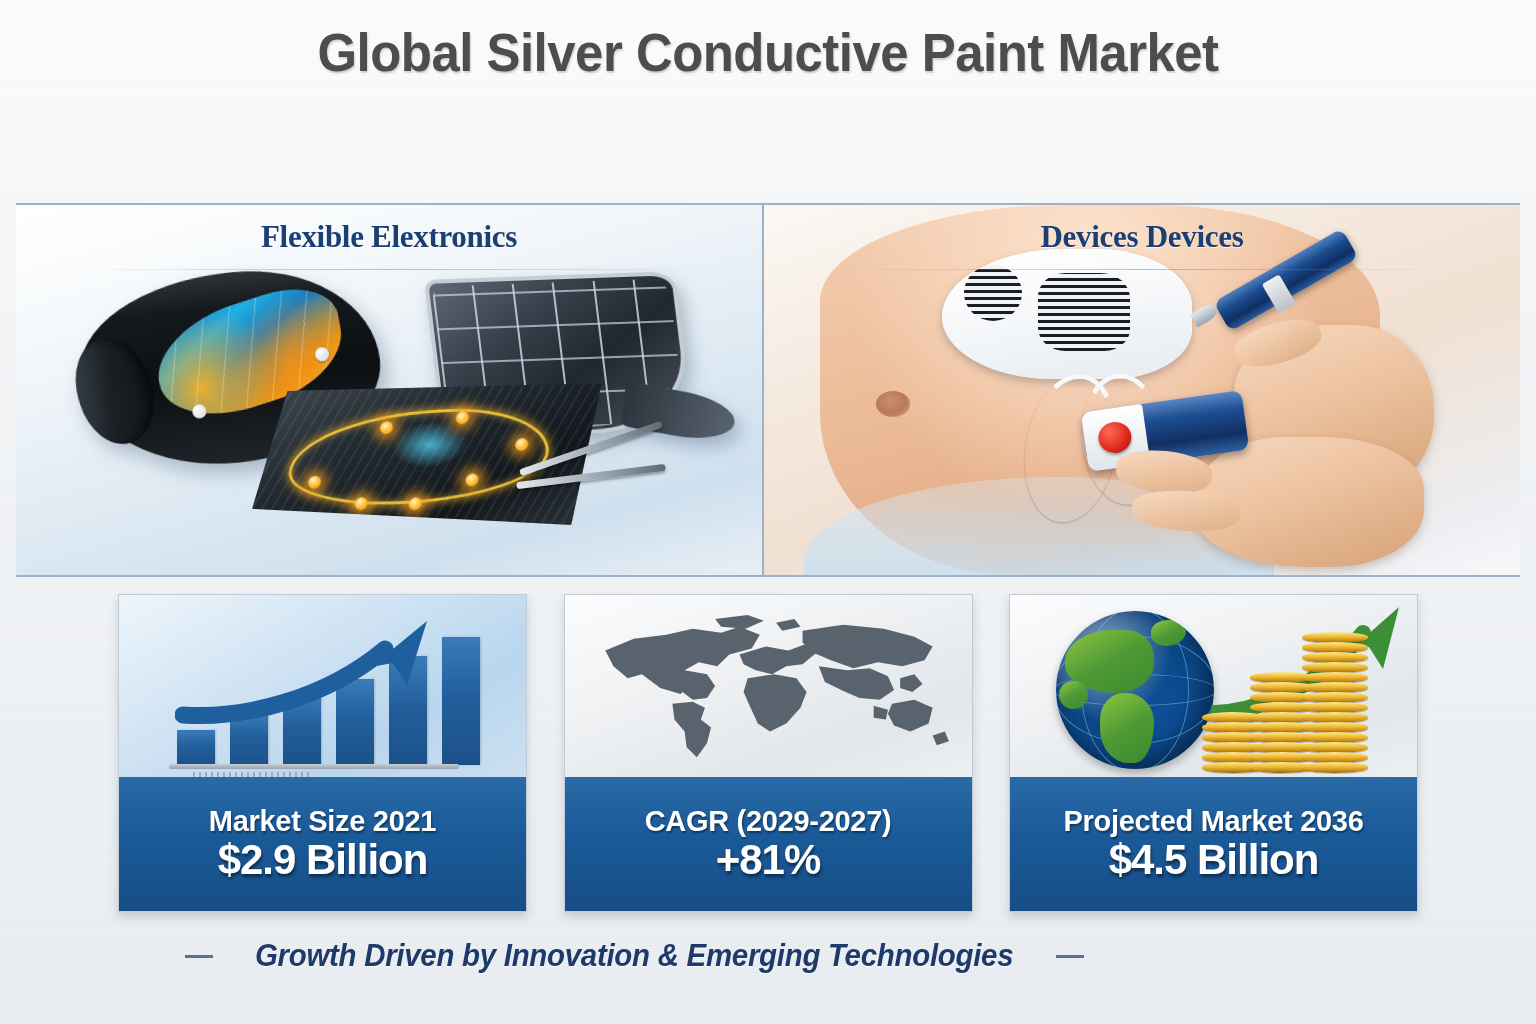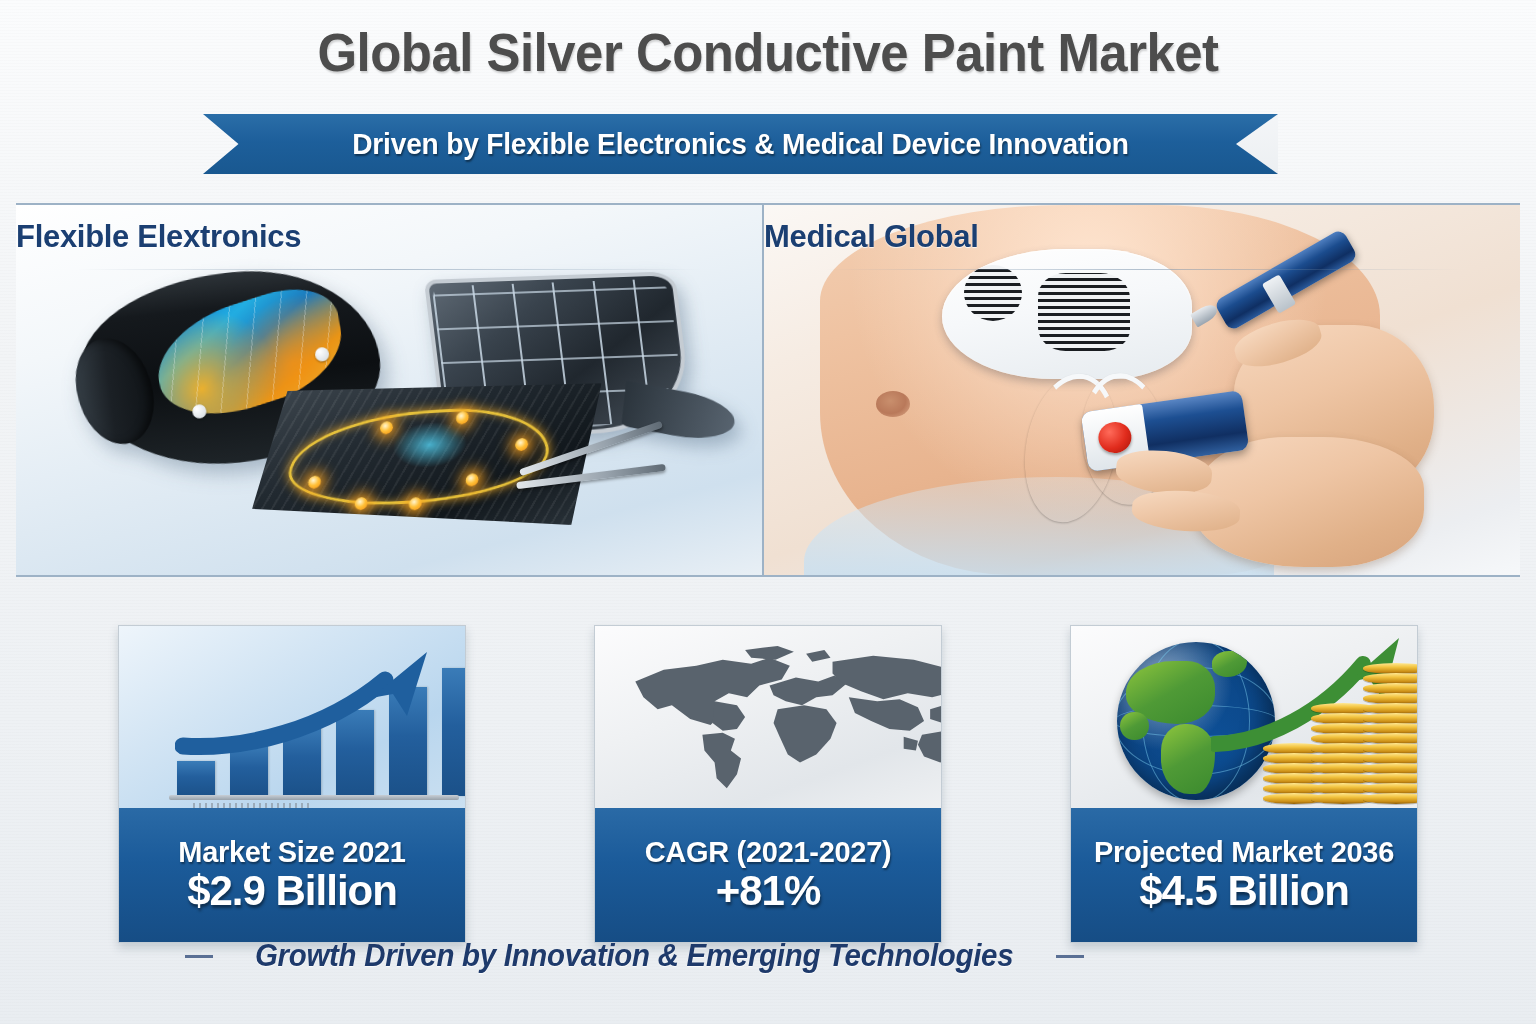--- a/index.html
+++ b/index.html
@@ -43,23 +43,23 @@
 
   
   .panels{ position:absolute; left:16px; top:203px; width:1504px; height:374px;
     border-top:2px solid #9db2c6; border-bottom:2px solid #9db2c6; display:flex; }
   .panel{ position:relative; height:370px; overflow:hidden; }
   .panel-left{ width:748px; border-right:2px solid #9db2c6;
     background:linear-gradient(165deg,#ffffff 0%,#f3f7fa 28%,#dfeaf3 58%,#cfe0ee 82%,#e8eff5 100%); }
   .panel-right{ flex:1;
     background:linear-gradient(160deg,#fbf8f5 0%,#f6ece3 25%,#f0e0d2 55%,#eceef1 88%,#f6f8fa 100%); }
   .panel-head{
-    position:absolute; top:14px; width:100%; 
+    position:absolute; top:14px; width:100%; text-align:center;
     font-size:31px; font-weight:bold; color:#1b3f72; letter-spacing:-0.3px;
-    text-shadow:0 1px 1px rgba(255,255,255,0.8); z-index:6;
+    text-shadow:0 1px 1px rgba(255,255,255,0.8); z-index:6;font-family:Liberation Serif, serif;
   }
   .panel-rule{ position:absolute; top:64px; left:8%; width:84%; height:1px;
     background:linear-gradient(90deg,rgba(150,170,190,0) 0%,rgba(120,145,170,.55) 50%,rgba(150,170,190,0) 100%); z-index:5; }
 
   
   .flexdisp{ position:absolute; left:64px; top:68px; width:300px; height:190px;
     transform:rotate(-6deg); filter:drop-shadow(6px 10px 10px rgba(30,60,90,0.3)); }
   .fd-body{ position:absolute; inset:0;
     background:linear-gradient(180deg,#2d3338 0%,#15191d 18%,#0c0f12 55%,#1e2428 100%);
     border-radius:52% 46% 50% 50% / 46% 54% 46% 54%; }
@@ -153,23 +153,23 @@
     box-shadow:0 2px 3px rgba(0,0,0,0.35); }
   .hand{ position:absolute;
     background:linear-gradient(160deg,#f7d8bf 0%,#eec5a4 40%,#e0b088 75%,#d7a37b 100%);
     box-shadow:0 4px 10px rgba(120,85,60,0.3); }
   .finger{ position:absolute; border-radius:50%/42%;
     background:linear-gradient(165deg,#f8dcc4 0%,#eec7a7 45%,#ddad84 100%); }
 
   
   .cards{ position:absolute; left:118px; top:594px; width:1300px; height:318px;
     display:flex; justify-content:space-between; }
-  .card{ width:348px; height:318px; position:relative; overflow:hidden;
+  .card{ width:409px; height:318px; position:relative; overflow:hidden;
     border:1px solid #c3ccd4; background:#ef4444;
-    box-shadow:0 5px 9px rgba(60,80,100,0.22);margin-top:31px; }
+    box-shadow:0 5px 9px rgba(60,80,100,0.22); }
   .card-vis{ position:absolute; left:0; top:0; width:100%; height:184px; overflow:hidden; }
   .vis-blue{ background:linear-gradient(150deg,#eef5fb 0%,#d3e5f4 35%,#b9d6ee 70%,#cbe0f1 100%); }
   .vis-grey{ background:linear-gradient(160deg,#fcfcfd 0%,#eff1f3 40%,#e2e6ea 75%,#eef0f2 100%); }
   .card-band{ position:absolute; left:0; bottom:0; width:100%; height:134px;
     background:linear-gradient(180deg,#2a6aa6 0%,#1b5b9a 40%,#164d85 100%);
     display:flex; flex-direction:column; align-items:center; justify-content:center; }
   .band-label{ color:#fff; font-size:29px; font-weight:bold; letter-spacing:-0.3px;
     text-shadow:1px 2px 2px rgba(0,0,0,0.42); }
   .band-value{ color:#fff; font-size:42px; font-weight:bold; letter-spacing:-1px; margin-top:-2px;
     text-shadow:1px 3px 3px rgba(0,0,0,0.45); }
@@ -209,25 +209,20 @@
   .f-text{ font-size:31px; font-weight:bold; font-style:italic; color:#1e3a6b;
     letter-spacing:-0.3px; text-shadow:0 1px 1px rgba(255,255,255,0.85); transform:scaleX(0.95); }
 </style>
 </head>
 <body>
 
 <div id="stage">
 
   <div class="title">Global Silver Conductive Paint Market</div>
 
-  <div class="ribbon-wrap">
-    <div class="ribbon"></div>
-    <div class="ribbon-notch-r"></div>
-    <div class="ribbon-text">Driven by Flexible Electronics &amp; Medical Device Innovation</div>
-  </div>
 
   <div class="panels">
 
     <div class="panel panel-left">
       <div class="panel-head">Flexible Elextronics</div>
       <div class="panel-rule"></div>
 
       <div class="flexdisp">
         <div class="fd-body"></div>
         <div class="fd-roll"></div>
@@ -253,21 +248,21 @@
         <div class="node" style="left:62%; top:62%;"></div>
         <div class="node" style="left:76%; top:40%;"></div>
         <div class="node" style="left:58%; top:20%;"></div>
         <div class="node" style="left:36%; top:24%;"></div>
       </div>
       <div class="tweezer" style="left:500px; top:240px;"></div>
       <div class="tweezer b" style="left:500px; top:268px;"></div>
     </div>
 
     <div class="panel panel-right">
-      <div class="panel-head">Medical Global</div>
+      <div class="panel-head">Devices Devices</div>
       <div class="panel-rule"></div>
 
       <div class="torso"></div>
       <div class="gown"></div>
       <div class="nipple" style="left:112px; top:186px;"></div>
 
       <div class="electrode" style="left:178px; top:44px;">
         <div class="elec-sensor s1"></div>
         <div class="elec-sensor s2"></div>
       </div>
@@ -332,21 +327,21 @@
               <path d="M282,98 L296,102 L294,112 L282,110 Z"></path>
               <path d="M308,70 L322,66 L330,76 L320,84 L308,80 Z"></path>
               <path d="M126,10 L158,6 L174,12 L156,20 L132,18 Z"></path>
               <path d="M186,14 L204,10 L210,18 L192,22 Z"></path>
               <path d="M340,128 L352,124 L356,134 L344,138 Z"></path>
             </g>
           </svg>
         </div>
       </div>
       <div class="card-band">
-        <div class="band-label">CAGR (2021-2027)</div>
+        <div class="band-label">CAGR (2029-2027)</div>
         <div class="band-value">+81%</div>
       </div>
     </div>
 
     <div class="card">
       <div class="card-vis vis-grey">
         <div class="globe">
           <div class="grat" style="left:-24%; top:-2%; width:148%; height:104%;"></div>
           <div class="grat" style="left:16%; top:-2%; width:68%; height:104%;"></div>
           <div class="grat" style="left:-2%; top:16%; width:104%; height:68%;"></div>

